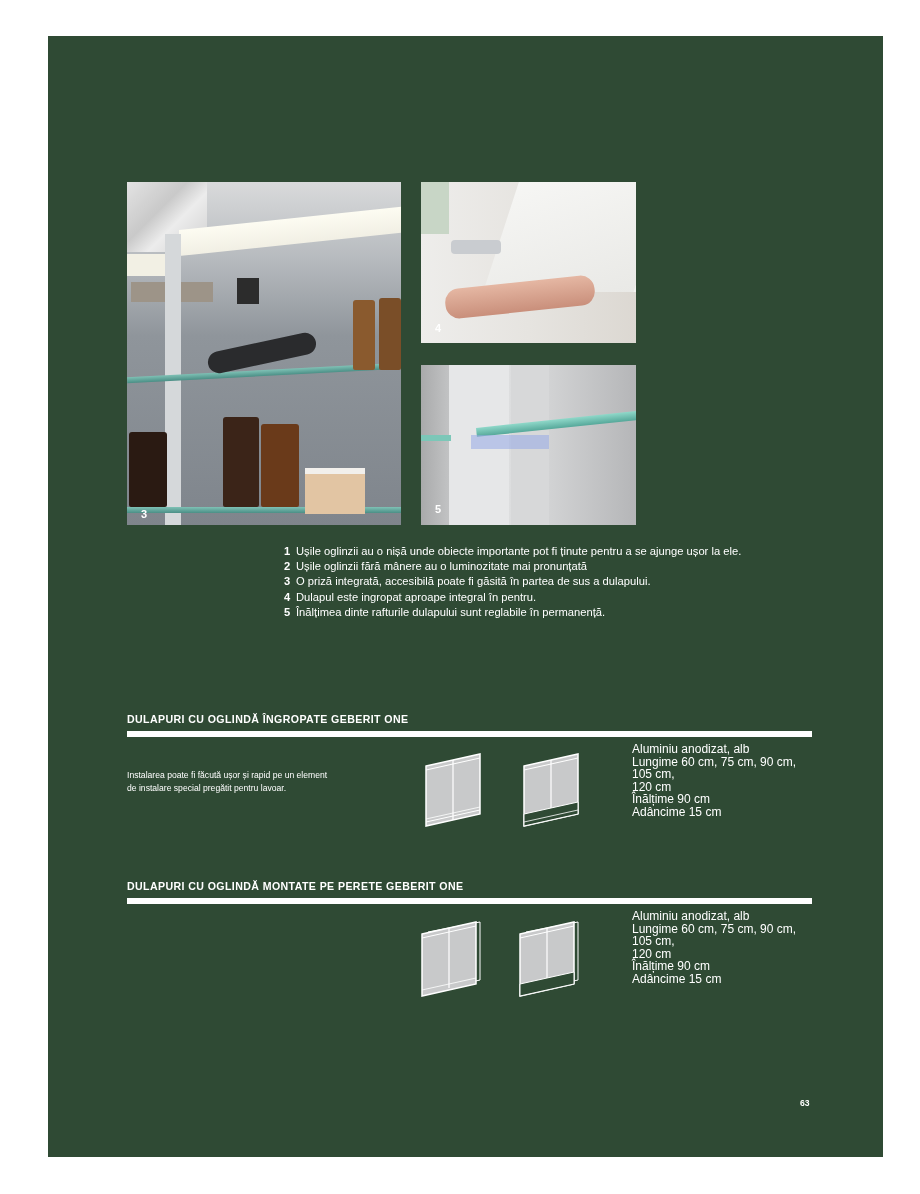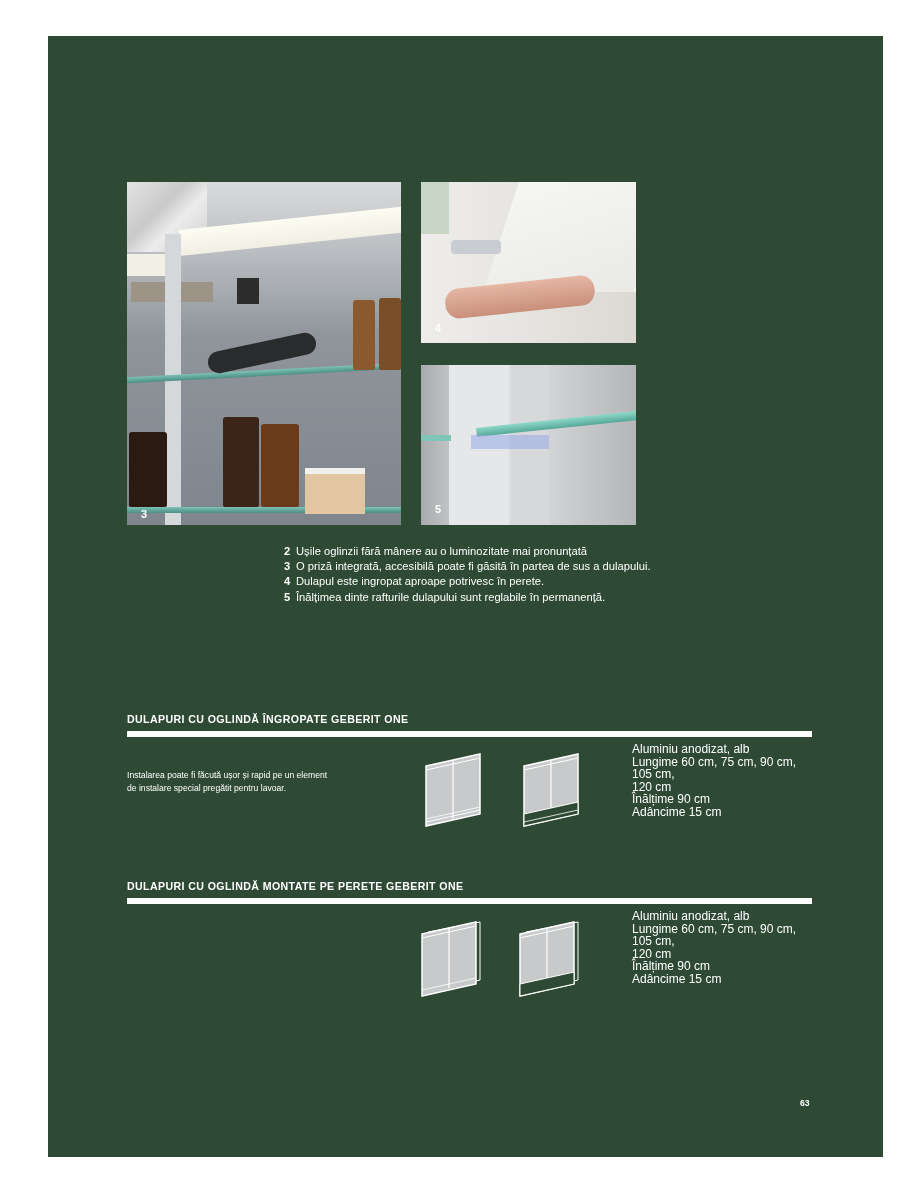--- a/index.html
+++ b/index.html
@@ -102,23 +102,24 @@
   <div class="photo" id="photo5">
     <div class="post"></div>
     <div class="post2"></div>
     <div class="glass2"></div>
     <div class="glass"></div>
     <div class="bracket"></div>
     <span class="photo-label" style="left:14px;top:138px;">5</span>
   </div>
 
   <div class="captions">
+    <div class="row"><span class="num">1</span><span>Ușile oglinzii au o nișă unde obiecte importante pot fi ținute pentru a se ajunge ușor la ele.</span></div>
     <div class="row"><span class="num">2</span><span>Ușile oglinzii fără mânere au o luminozitate mai pronunțată</span></div>
     <div class="row"><span class="num">3</span><span>O priză integrată, accesibilă poate fi găsită în partea de sus a dulapului.</span></div>
-    <div class="row"><span class="num">4</span><span>Dulapul este ingropat aproape potrivesc în perete.</span></div>
+    <div class="row"><span class="num">4</span><span>Dulapul este ingropat aproape integral în pentru.</span></div>
     <div class="row"><span class="num">5</span><span>Înălțimea dinte rafturile dulapului sunt reglabile în permanență.</span></div>
   </div>
 
   <div class="section-title" style="top:677px;">DULAPURI CU OGLINDĂ ÎNGROPATE GEBERIT ONE</div>
   <div class="section-rule" style="top:695px;"></div>
   <div class="section-desc" style="top:733px;">
     <div>Instalarea poate fi făcută ușor și rapid pe un element</div>
     <div>de instalare special pregătit pentru lavoar.</div>
   </div>
   <svg class="illus" style="left:376px;top:716px;" width="58" height="78" viewBox="0 0 58 78">

